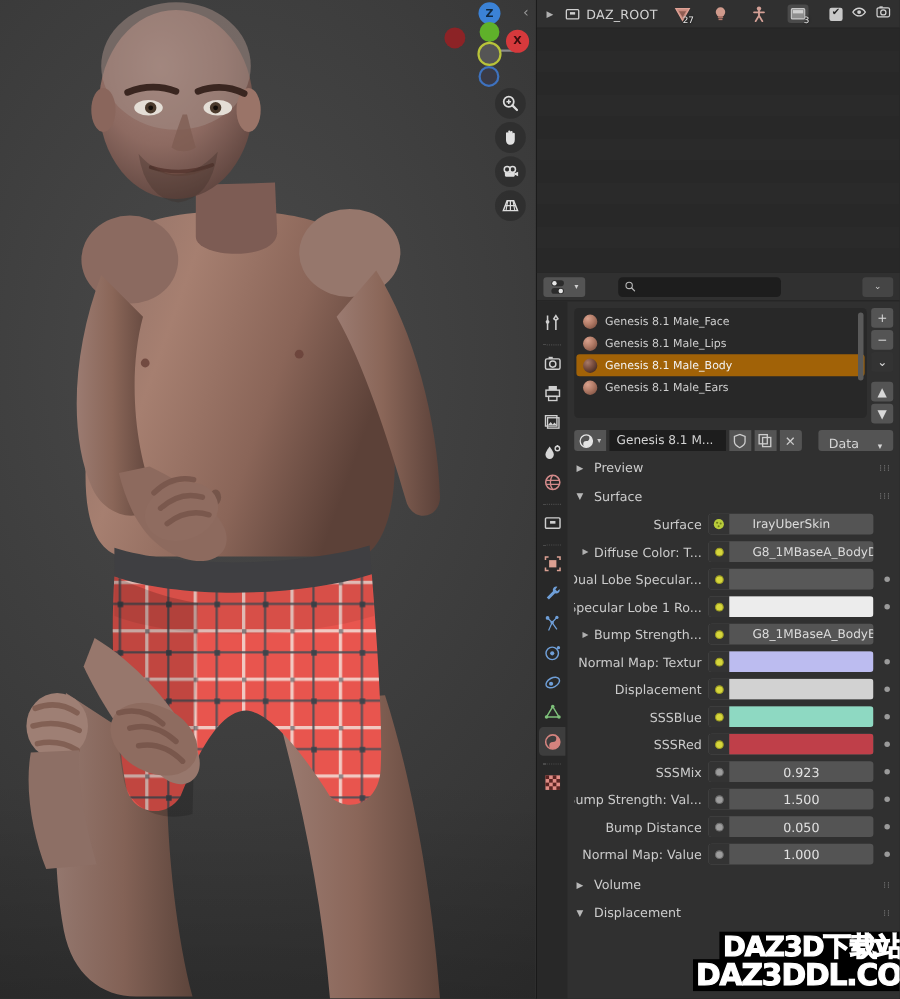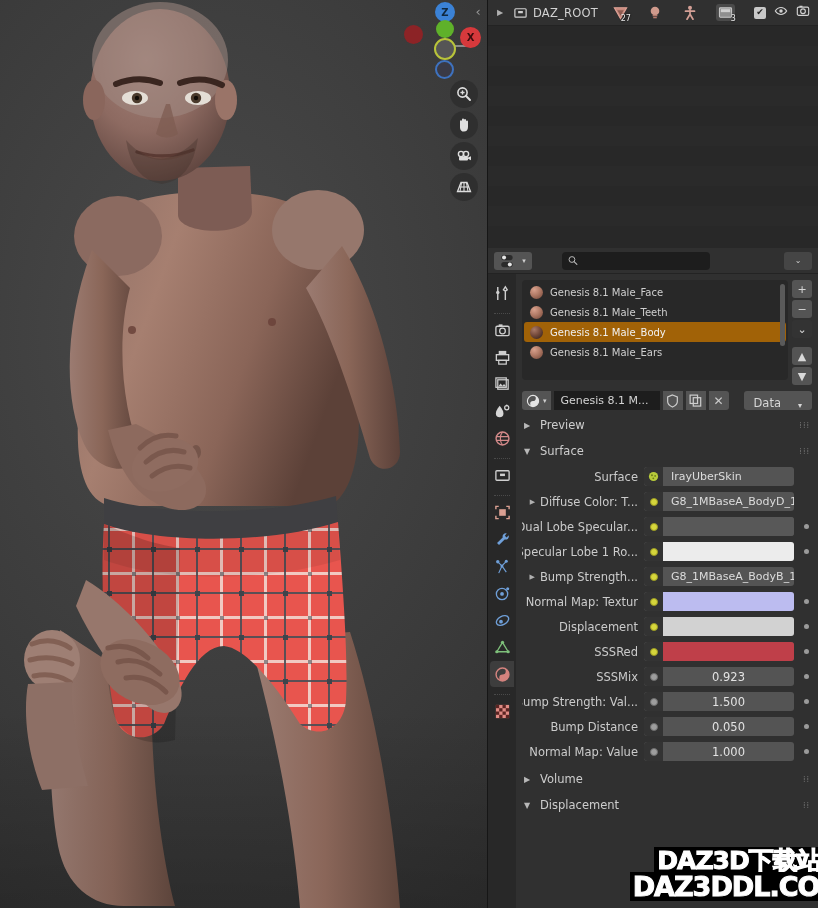--- a/index.html
+++ b/index.html
@@ -191,21 +191,21 @@
     display:flex; align-items:center; overflow:hidden; position:relative;
   }
   .socket {
     width:19px; height:19px; flex:none;
     display:flex; align-items:center; justify-content:center; background:#333;
     border-radius:3px 0 0 3px;
   }
   .dot { width:8px; height:8px; border-radius:50%; }
   .dot.y { background:#d6d63c; border:1px solid #9a9a22; }
   .dot.g { background:#9d9d9d; border:1px solid #6d6d6d; }
-  .ftext { padding:0 8px; color:#dcdcdc; font-size:11px; white-space:nowrap; overflow:hidden; }
+  .ftext { padding:0 21px; color:#dcdcdc; font-size:11px; white-space:nowrap; overflow:hidden; }
   .fnum { flex:1; text-align:center; color:#e2e2e2; font-size:11.5px; }
   .fswatch { flex:1; height:19px; }
   .pdot { width:12px; flex:none; display:flex; align-items:center; justify-content:center; }
   .pdot i { width:5px;height:5px;border-radius:50%;background:#9a9a9a;display:block; }
   .pdot.empty i { background:transparent; }
 
   
   .watermark {
     position:absolute; left:123px; bottom:6px; width:200px; height:56px;
     display:flex; flex-direction:column; align-items:center; justify-content:center;
@@ -602,21 +602,21 @@
         <div class="pr-content">
 
           <div class="slot-wrap">
             <div class="slot-list">
               <div class="slot">
                 <span class="slot-sphere"></span>
                 <span>Genesis 8.1 Male_Face</span>
               </div>
               <div class="slot">
                 <span class="slot-sphere"></span>
-                <span>Genesis 8.1 Male_Teeth</span>
+                <span>Genesis 8.1 Male_Lips</span>
               </div>
               <div class="slot sel">
                 <span class="slot-sphere dark"></span>
                 <span>Genesis 8.1 Male_Body</span>
               </div>
               <div class="slot">
                 <span class="slot-sphere"></span>
                 <span>Genesis 8.1 Male_Ears</span>
               </div>
 
@@ -767,20 +767,32 @@
                 <span class="socket">
                     <i class="dot y"></i>
                   </span>
                 <span class="fswatch" style="background:#d2d2d2"></span>
               </span>
               <span class="pdot">
                   <i></i>
                 </span>
             </div>
 
+            <div class="prow">
+              <span class="plabel">SSSBlue</span>
+              <span class="pfield">
+                <span class="socket">
+                    <i class="dot y"></i>
+                  </span>
+                <span class="fswatch" style="background:#8ed9c2"></span>
+              </span>
+              <span class="pdot">
+                  <i></i>
+                </span>
+            </div>
 
             <div class="prow">
               <span class="plabel">SSSRed</span>
               <span class="pfield">
                 <span class="socket">
                     <i class="dot y"></i>
                   </span>
                 <span class="fswatch" style="background:#bf3f49"></span>
               </span>
               <span class="pdot">

